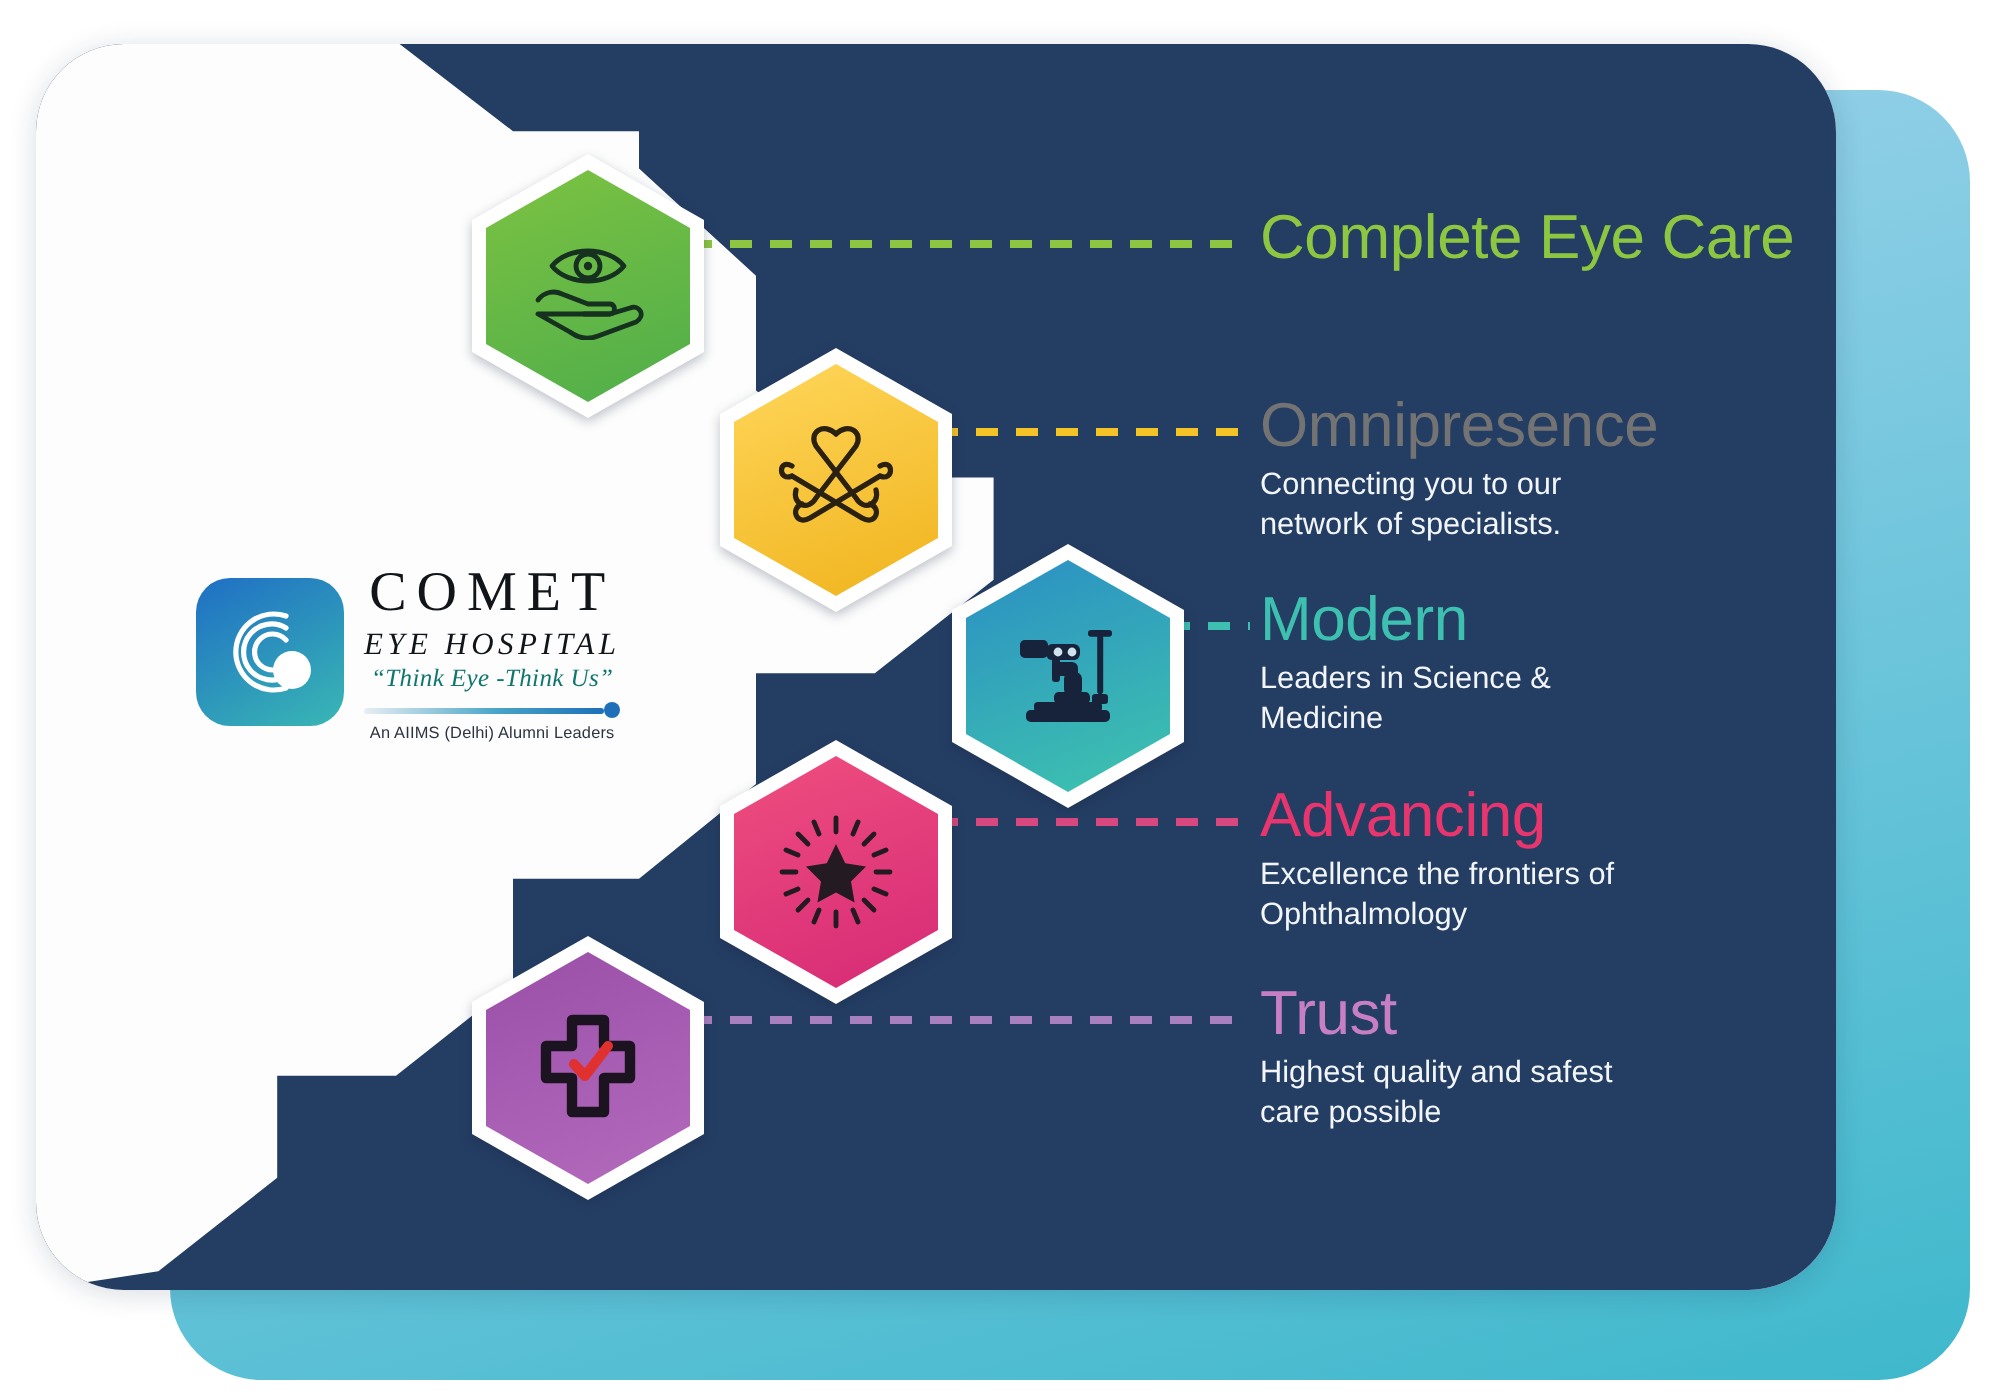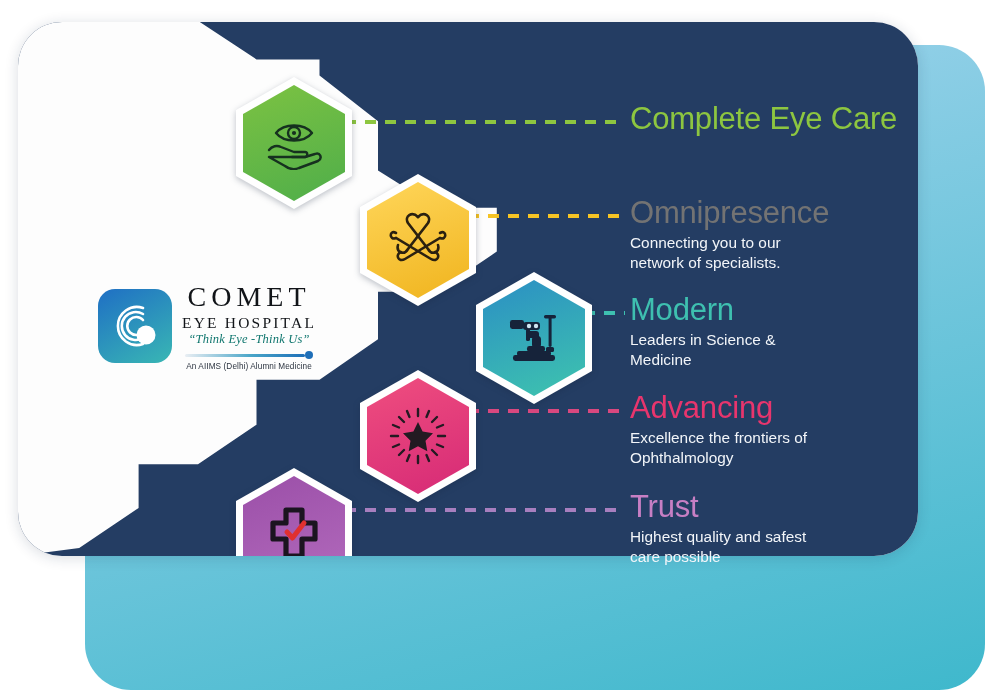--- a/index.html
+++ b/index.html
@@ -29,21 +29,21 @@
     border-radius: 46px;
     background: linear-gradient(165deg, #a9d6ef 0%, #8ccde5 38%, #5cc2d4 70%, #3fb8cc 100%);
   }
 
   
   .card {
     position: absolute;
     left: 18px;
     top: 22px;
     width: 900px;
-    height: 534px;
+    height: 623px;
     border-radius: 44px;
     overflow: hidden;
     background: #ffffff;
     box-shadow: 0 2px 14px rgba(20,40,70,0.16);
   }
 
   .card-navy {
     position: absolute;
     inset: 0;
     background: #243d63;
@@ -117,20 +117,21 @@
     font-weight: 400;
   }
 
   .logo-hospital {
     font-family: "Liberation Serif", serif;
     font-size: 15.5px;
     letter-spacing: 2.2px;
     color: #111418;
     line-height: 1.25;
     margin-top: 1px;
+    font-style: italic;
   }
 
   .logo-tagline {
     font-family: "Liberation Serif", serif;
     font-size: 12.5px;
     font-style: italic;
     color: #0f766e;
     margin-top: 0;
     letter-spacing: .2px;
   }
@@ -246,21 +247,21 @@
         </svg>
       </div>
       <div class="logo-text">
         <div class="logo-comet">COMET</div>
         <div class="logo-hospital">EYE HOSPITAL</div>
         <div class="logo-tagline">“Think Eye -Think Us”</div>
         <div class="logo-rule">
           <div class="bar"></div>
             <div class="dot"></div>
         </div>
-        <div class="logo-network">An AIIMS (Delhi) Alumni Medicine</div>
+        <div class="logo-network">An AIIMS (Delhi) Alumni Leaders</div>
       </div>
     </div>
 
     <div class="dash" style="left:327px;top:98px;width:280px;">
         <i style="background-image: repeating-linear-gradient(90deg, rgb(141, 198, 64) 0px, rgb(141, 198, 64) 11px, rgba(0, 0, 0, 0) 11px, rgba(0, 0, 0, 0) 20px);"></i>
       </div>
     <div class="dash" style="left:450px;top:192px;width:157px;">
         <i style="background-image: repeating-linear-gradient(90deg, rgb(245, 195, 37) 0px, rgb(245, 195, 37) 11px, rgba(0, 0, 0, 0) 11px, rgba(0, 0, 0, 0) 20px);"></i>
       </div>
     <div class="dash" style="left:566px;top:289px;width:41px;">

